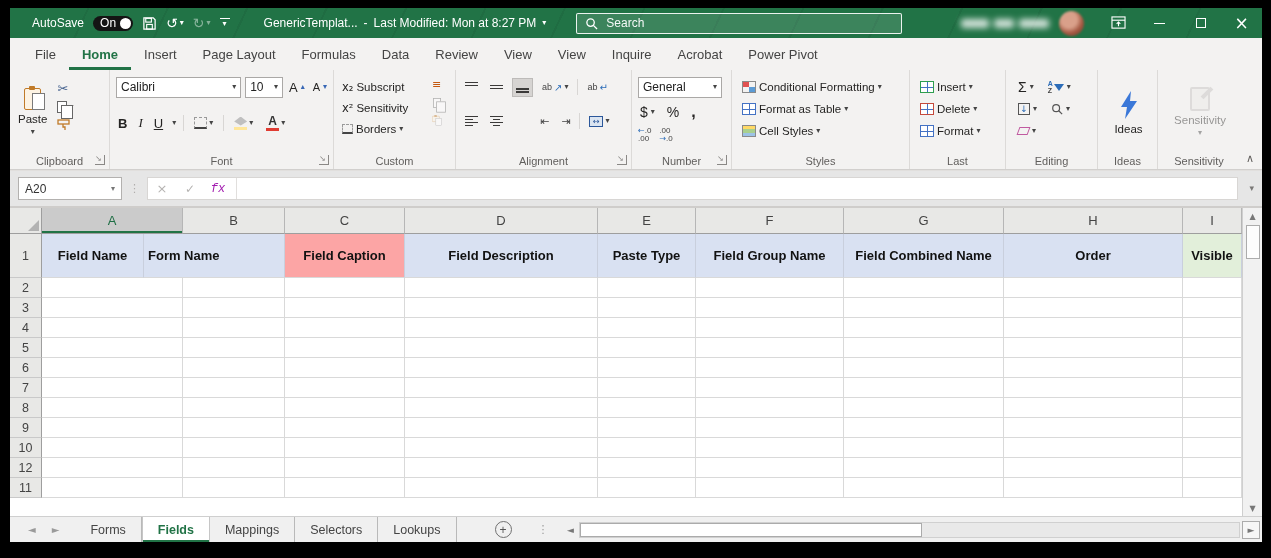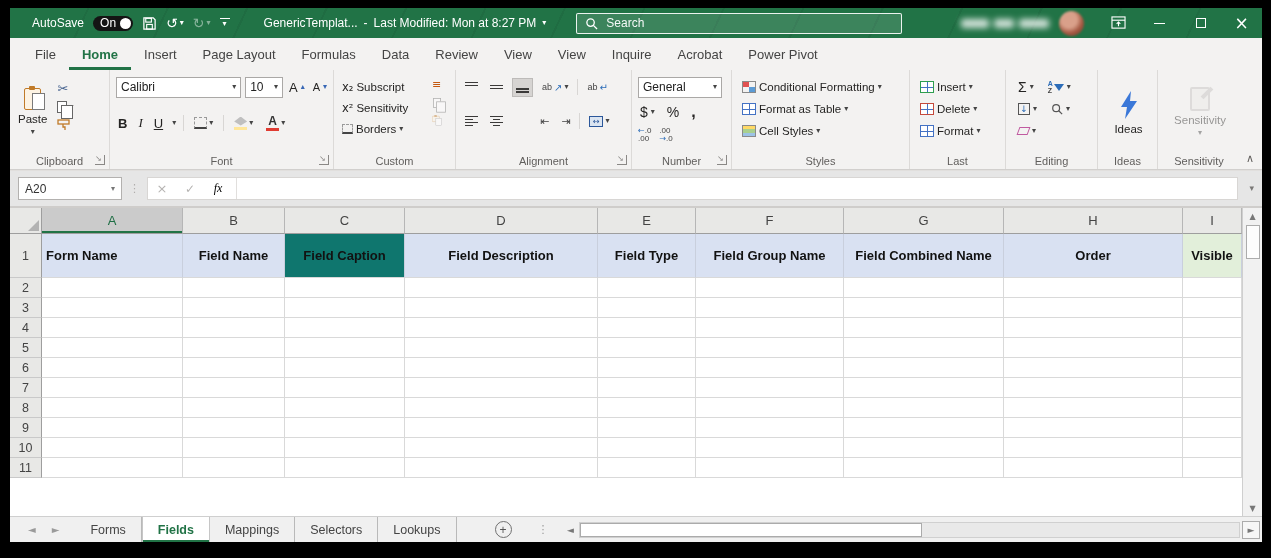--- a/index.html
+++ b/index.html
@@ -523,21 +523,21 @@
 
   <div class="fbar">
     <span class="namebox">
         <span>A20</span>
         <span class="caret" style="color:#777">▾</span>
       </span>
     <span class="fdots glyph">⋮</span>
     <div class="fxfield">
       <span class="fxbtn glyph" style="font-size:13px;">×</span>
       <span class="fxbtn glyph">✓</span>
-      <span class="fxbtn" style="font-style:italic;color:#000000;font-family:Liberation Serif, serif;">fx</span>
+      <span class="fxbtn" style="font-style:italic;color:#a21caf;font-family:Liberation Mono, monospace;">fx</span>
       <span class="fxdiv"></span>
     </div>
     <span class="fexp caret">▾</span>
   </div>
 
   <div class="sheetwrap">
     <div class="grid" id="grid">
         <div class="chrow">
           <div class="corner">
             <i></i>
@@ -547,25 +547,25 @@
           <div class="ch" style="width:120px">C</div>
           <div class="ch" style="width:193px">D</div>
           <div class="ch" style="width:98px">E</div>
           <div class="ch" style="width:148px">F</div>
           <div class="ch" style="width:160px">G</div>
           <div class="ch" style="width:179px">H</div>
           <div class="ch" style="width:59px">I</div>
         </div>
         <div class="grow" style="height:44px">
           <div class="rn">1</div>
+          <div class="cell hdr" style="width:102px;background:#D9E1F2;justify-content:center">Field Name</div>
           <div class="cell hdr" style="width:141px;background:#D9E1F2;justify-content:flex-start">Form Name</div>
-          <div class="cell hdr" style="width:102px;background:#D9E1F2;justify-content:center">Field Name</div>
-          <div class="cell hdr" style="width:120px;background:#0f766e;justify-content:center">Field Caption</div>
+          <div class="cell hdr" style="width:120px;background:#fca5a5;justify-content:center">Field Caption</div>
           <div class="cell hdr" style="width:193px;background:#D9E1F2;justify-content:center">Field Description</div>
-          <div class="cell hdr" style="width:98px;background:#D9E1F2;justify-content:center">Field Type</div>
+          <div class="cell hdr" style="width:98px;background:#D9E1F2;justify-content:center">Paste Type</div>
           <div class="cell hdr" style="width:148px;background:#D9E1F2;justify-content:center">Field Group Name</div>
           <div class="cell hdr" style="width:160px;background:#D9E1F2;justify-content:center">Field Combined Name</div>
           <div class="cell hdr" style="width:179px;background:#D9E1F2;justify-content:center">Order</div>
           <div class="cell hdr" style="width:59px;background:#E2EFDA;justify-content:center">Visible</div>
         </div>
         <div class="grow" style="height:20px">
           <div class="rn">2</div>
           <div class="cell" style="width:141px"></div>
           <div class="cell" style="width:102px"></div>
           <div class="cell" style="width:120px"></div>
@@ -655,20 +655,32 @@
           <div class="cell" style="width:120px"></div>
           <div class="cell" style="width:193px"></div>
           <div class="cell" style="width:98px"></div>
           <div class="cell" style="width:148px"></div>
           <div class="cell" style="width:160px"></div>
           <div class="cell" style="width:179px"></div>
           <div class="cell" style="width:59px"></div>
         </div>
         <div class="grow" style="height:20px">
           <div class="rn">10</div>
+          <div class="cell" style="width:141px"></div>
+          <div class="cell" style="width:102px"></div>
+          <div class="cell" style="width:120px"></div>
+          <div class="cell" style="width:193px"></div>
+          <div class="cell" style="width:98px"></div>
+          <div class="cell" style="width:148px"></div>
+          <div class="cell" style="width:160px"></div>
+          <div class="cell" style="width:179px"></div>
+          <div class="cell" style="width:59px"></div>
+        </div>
+        <div class="grow" style="height:20px">
+          <div class="rn">12</div>
           <div class="cell" style="width:141px"></div>
           <div class="cell" style="width:102px"></div>
           <div class="cell" style="width:120px"></div>
           <div class="cell" style="width:193px"></div>
           <div class="cell" style="width:98px"></div>
           <div class="cell" style="width:148px"></div>
           <div class="cell" style="width:160px"></div>
           <div class="cell" style="width:179px"></div>
           <div class="cell" style="width:59px"></div>
         </div>

